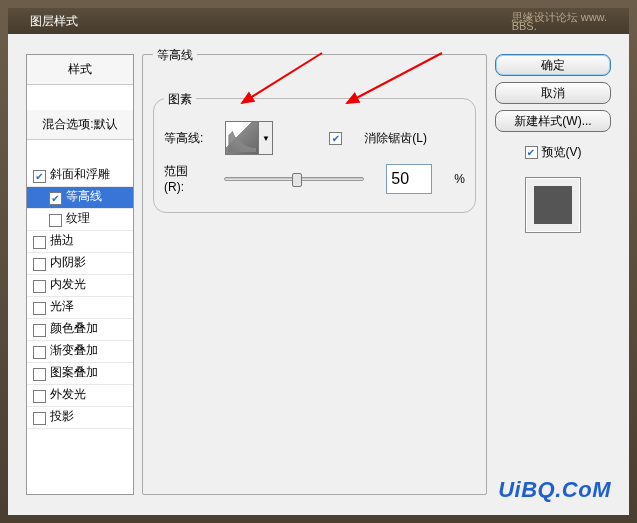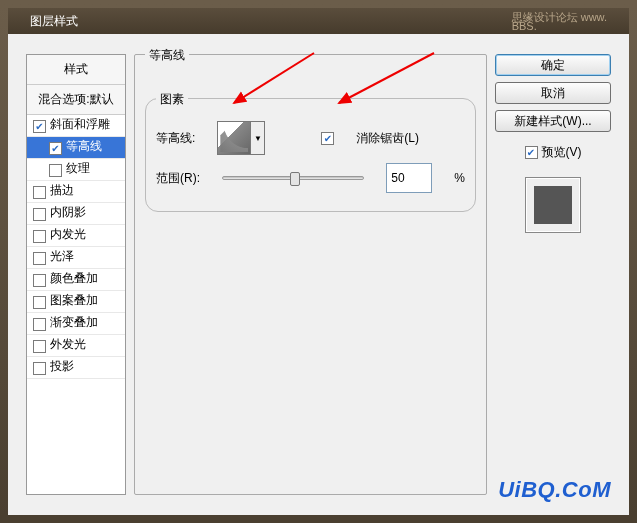--- a/index.html
+++ b/index.html
@@ -36,25 +36,26 @@
   }
   .dialog-body {
     position: absolute;
     top: 34px; left: 8px; right: 8px; bottom: 8px;
     background: #f0f0f0;
     display: flex;
     padding: 12px 10px;
     gap: 8px;
   }
   .left-col {
-    width: 100px;
+    width: 108px;
     border: 1px solid #999;
     background: #fff;
     display: flex;
     flex-direction: column;
+    gap: 25px;
   }
   .left-header {
     text-align: center;
     padding: 6px 0;
     border-bottom: 1px solid #ccc;
     background: #f6f6f6;
   }
   .left-subheader {
     text-align: center;
     padding: 6px 0;
@@ -165,34 +166,34 @@
     background: #e4e4e4;
     border: 1px solid #777;
     border-radius: 2px;
     left: 48%;
   }
   .num-input {
     width: 46px;
     height: 18px;
     border: 1px solid #7e9db9;
     padding: 14px 4px;
-    font-size: 12px;
+    font-size: 16px;
     background: #fff;
   }
   .right-col {
     width: 116px;
     display: flex;
     flex-direction: column;
     gap: 6px;
     align-items: stretch;
   }
   .btn {
     height: 22px;
     border: 1px solid #707070;
-    border-radius: 3px;
+    border-radius: 8px;
     background: linear-gradient(to bottom, #fdfdfd, #e2e2e2);
     font-size: 12px;
     cursor: pointer;
   }
   .btn.default {
     border: 1px solid #3c7fb1;
     box-shadow: 0 0 0 1px #a0d0f0 inset;
   }
   .preview-row {
     display: flex;
@@ -273,25 +274,25 @@
           <div class="row">
             <span class="cb"></span>
             <span>光泽</span>
           </div>
           <div class="row">
             <span class="cb"></span>
             <span>颜色叠加</span>
           </div>
           <div class="row">
             <span class="cb"></span>
+            <span>渐变叠加</span>
+          </div>
+          <div class="row">
+            <span class="cb"></span>
             <span>图案叠加</span>
-          </div>
-          <div class="row">
-            <span class="cb"></span>
-            <span>渐变叠加</span>
           </div>
           <div class="row">
             <span class="cb"></span>
             <span>外发光</span>
           </div>
           <div class="row">
             <span class="cb"></span>
             <span>投影</span>
           </div>
         </div>

